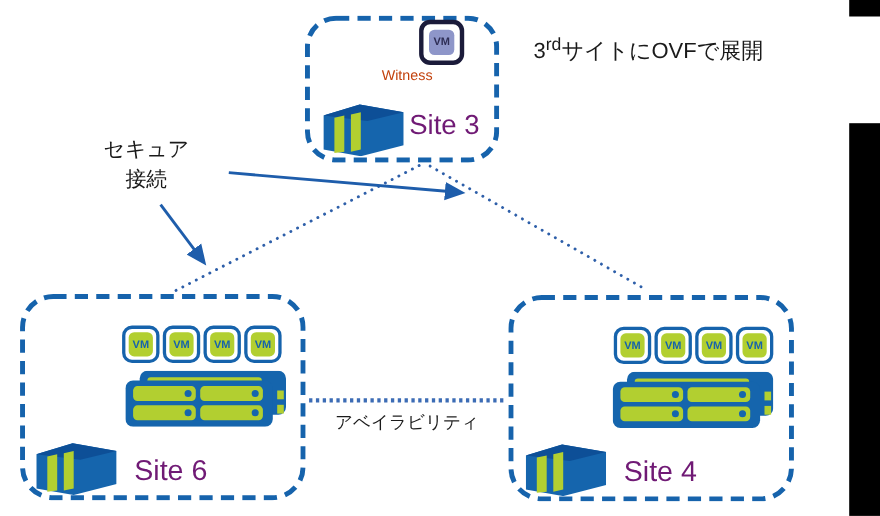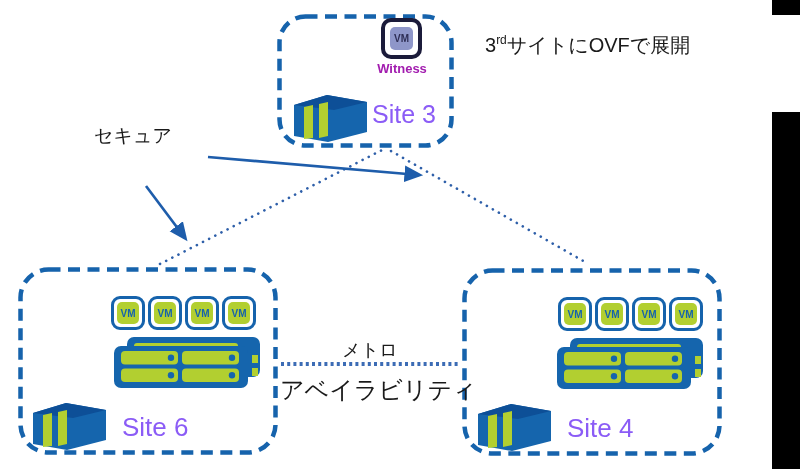--- a/index.html
+++ b/index.html
@@ -29,23 +29,23 @@
   .witness-outer{
     width:33px;height:33px;border:4px solid #1b1b3a;border-radius:10px;
     background:#fff;display:flex;align-items:center;justify-content:center;
   }
   .witness-inner{
     width:23px;height:23px;border-radius:5px;background:#8e96c9;
     display:flex;align-items:center;justify-content:center;
     font-weight:bold;font-size:10px;color:#2e2e55;
   }
   .witness-label{
-    font-weight:bold;font-size:13px;color:#a21caf;text-align:center;
+    font-weight:normal;font-size:13px;color:#c2410c;text-align:left;
   }
-  .site-label{color:#8b5cf6;font-size:26px;white-space:nowrap;}
+  .site-label{color:#701a75;font-size:26px;white-space:nowrap;}
   .jp{color:#1a1a1a;white-space:nowrap;z-index:3;}
   .jp-center{text-align:center;}
   .black-bar{position:absolute;background:#000;z-index:4;}
 </style>
 </head>
 <body>
 
 <div id="stage">
 
   <svg id="connectors" width="800" height="469" viewBox="0 0 800 469">
@@ -159,26 +159,26 @@
     <svg class="abs" style="left:16px;top:133px;" width="73" height="50" viewBox="0 0 73 50">
       <polygon points="0,13 33,3 73,10 73,40 34,50 0,44" fill="#1565ad"></polygon>
       <polygon points="0,13 33,3 73,10 40,18" fill="#0d4f97"></polygon>
       <polygon points="10,15 19,13 19,46 10,47" fill="#b2cf30"></polygon>
       <polygon points="25,12 34,10 34,44 25,46" fill="#b2cf30"></polygon>
     </svg>
     <div class="abs site-label" style="left:105px;top:145px;">Site 4</div>
   </div>
 
   <div class="abs jp" style="left:485px;top:32px;font-size:20px;">
-    <span>3</span><sup style="font-size:12px;">rd</sup><span>サイトにOVFで展開</span>
+    <span>3</span><sup style="font-size:16px;">rd</sup><span>サイトにOVFで展開</span>
   </div>
 
   <div class="abs jp jp-center" style="left:78px;top:124px;width:110px;font-size:19px;line-height:1.4;font-family:Liberation Mono, monospace;">
     <div>セキュア</div>
+    <div>接続</div>
   </div>
 
-  <div class="abs jp jp-center" style="left:320px;top:338px;width:100px;font-size:18px;">メトロ</div>
-  <div class="abs jp jp-center" style="left:280px;top:374px;width:180px;font-size:24px;">アベイラビリティ</div>
+  <div class="abs jp jp-center" style="left:280px;top:374px;width:180px;font-size:16px;">アベイラビリティ</div>
 
   <div class="black-bar" style="left:772px;top:0;width:28px;height:15px;"></div>
   <div class="black-bar" style="left:772px;top:112px;width:28px;height:357px;"></div>
 
 </div>
 
 </body></html>

